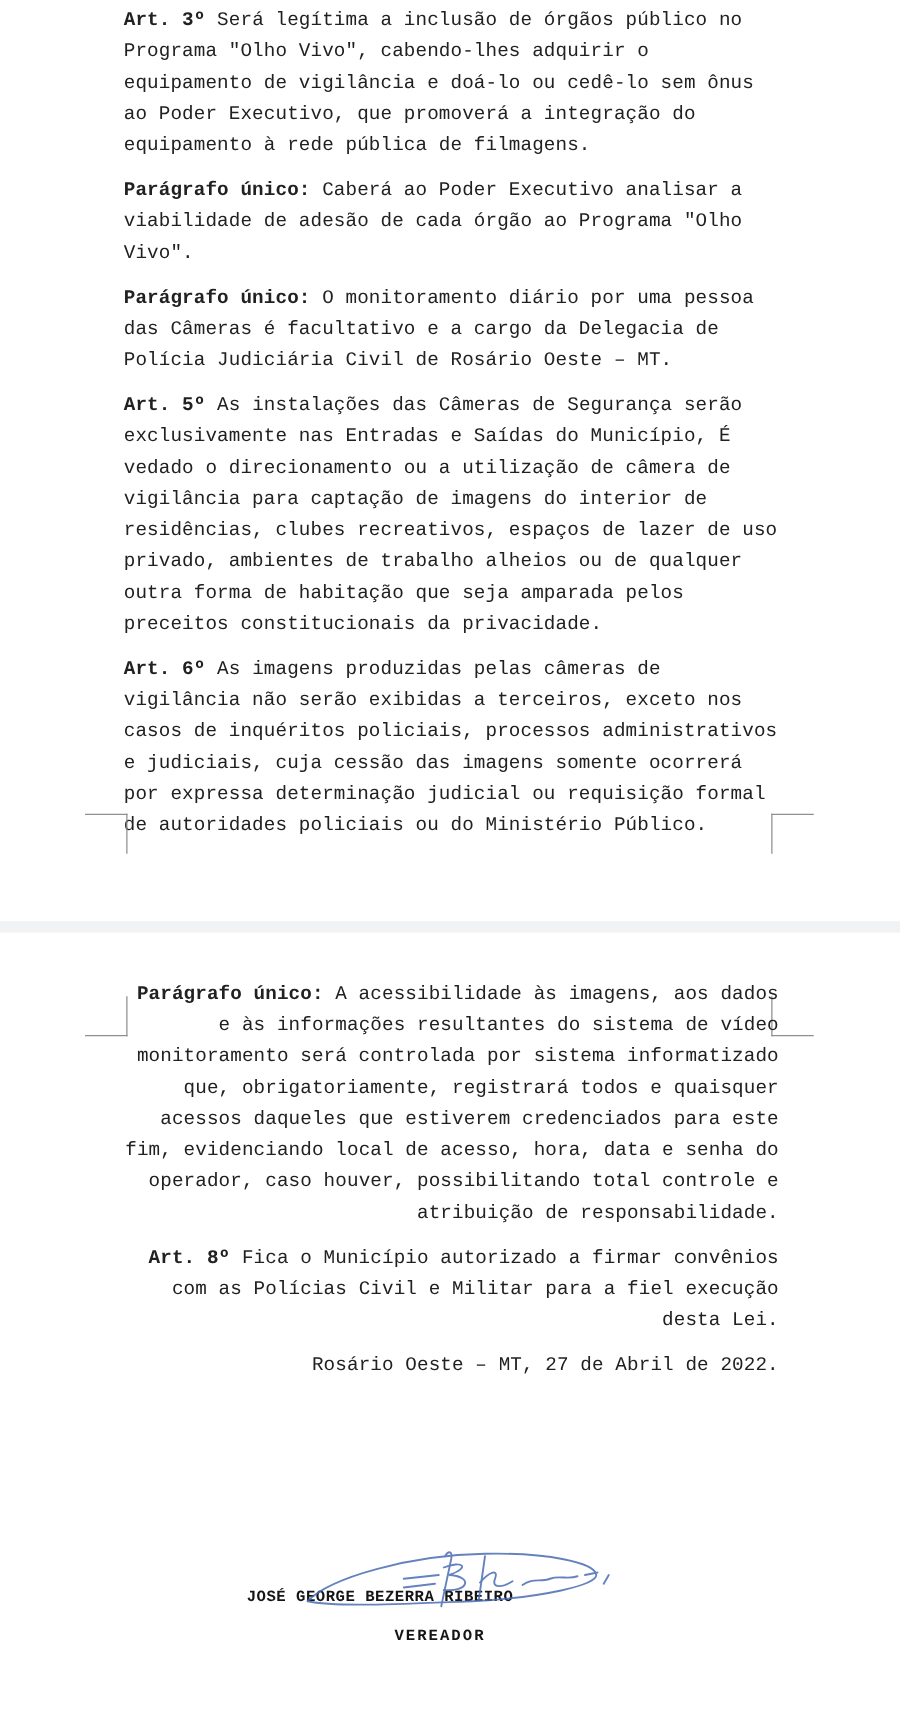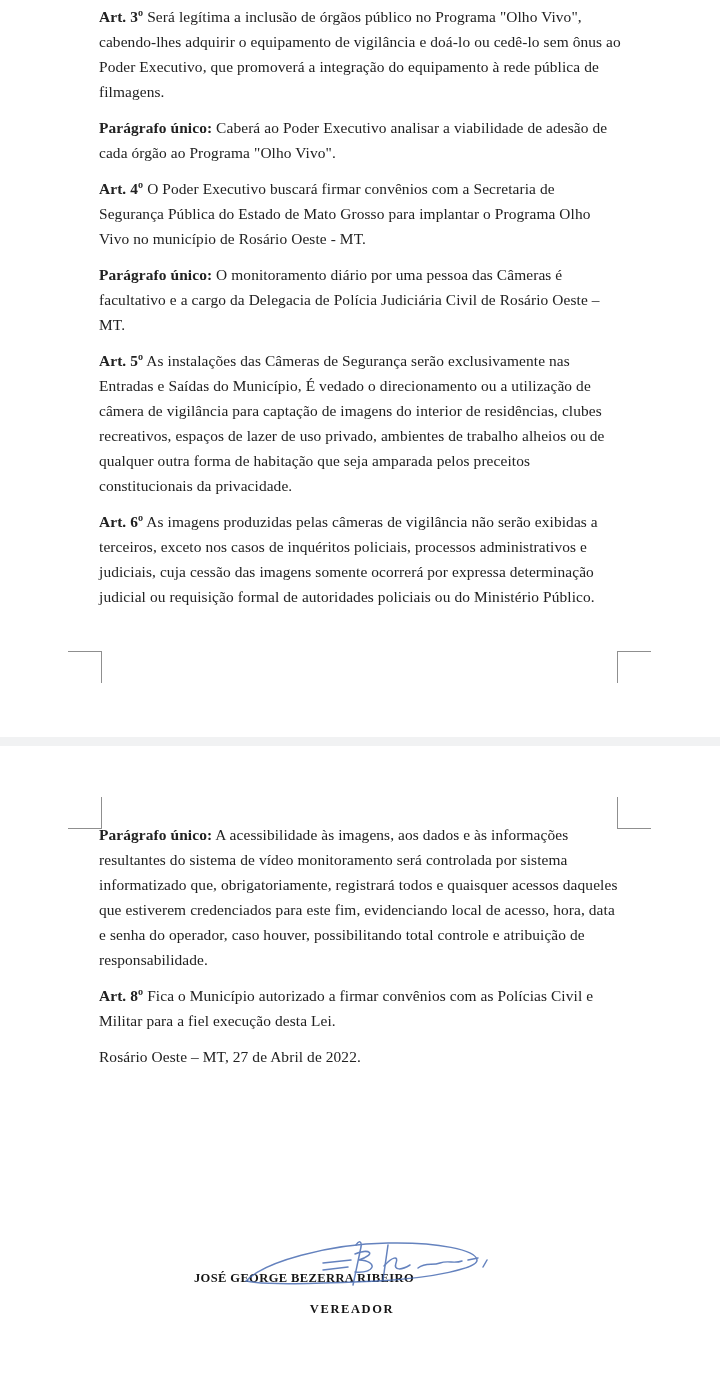--- a/index.html
+++ b/index.html
@@ -1,33 +1,33 @@
 <!DOCTYPE html>
 <html><head>
 <meta charset="utf-8">
 <style>
   html,body { margin:0; padding:0; background:#ffffff; }
   .screen {
     position:relative;
     width:720px; height:1375px;
     background:#ffffff;
     overflow:hidden;
-    font-family:Liberation Serif, serif;
+    font-family:Liberation Mono, monospace;
     color:#212121;
   }
   .doc-text {
     position:absolute;
     left:99px; width:524px;
     font-size:15.4px;
     line-height:25px;
     letter-spacing:0.1px;
     color:#212121;
   }
   .content-1 { top:4px; }
-  .content-2 { top:822px; }
+  .content-2 { top:783px;text-align:right; }
   .doc-text p { margin:0 0 11px 0; }
   .lead { font-weight:700; }
   
   .corner { position:absolute; width:33px; height:31px; }
   .corner.p1-left  { left:68px;  top:651px; border-top:1px solid #8f8f8f; border-right:1px solid #8f8f8f; }
   .corner.p1-right { left:617px; top:651px; border-top:1px solid #8f8f8f; border-left:1px solid #8f8f8f; }
   .corner.p2-left  { left:68px;  top:797px; border-bottom:1px solid #8f8f8f; border-right:1px solid #8f8f8f; }
   .corner.p2-right { left:617px; top:797px; border-bottom:1px solid #8f8f8f; border-left:1px solid #8f8f8f; }
   
   .page-separator {
@@ -54,21 +54,20 @@
   }
 </style>
 </head>
 <body>
 
 <div class="screen">
 
   <div class="doc-text content-1">
     <p><span class="lead">Art. 3º</span><span> Será legítima a inclusão de órgãos público no Programa "Olho Vivo", cabendo-lhes adquirir o equipamento de vigilância e doá-lo ou cedê-lo sem ônus ao Poder Executivo, que promoverá a integração do equipamento à rede pública de filmagens.</span></p>
     <p><span class="lead">Parágrafo único:</span><span> Caberá ao Poder Executivo analisar a viabilidade de adesão de cada órgão ao Programa "Olho Vivo".</span></p>
-    <p><span class="lead">Art. 4º</span><span> O Poder Executivo buscará firmar convênios com a Secretaria de Segurança Pública do Estado de Mato Grosso para implantar o Programa Olho Vivo no município de Rosário Oeste - MT.</span></p>
     <p><span class="lead">Parágrafo único:</span><span> O monitoramento diário por uma pessoa das Câmeras é facultativo e a cargo da Delegacia de Polícia Judiciária Civil de Rosário Oeste – MT.</span></p>
     <p><span class="lead">Art. 5º</span><span> As instalações das Câmeras de Segurança serão exclusivamente nas Entradas e Saídas do Município, É vedado o direcionamento ou a utilização de câmera de vigilância para captação de imagens do interior de residências, clubes recreativos, espaços de lazer de uso privado, ambientes de trabalho alheios ou de qualquer outra forma de habitação que seja amparada pelos preceitos constitucionais da privacidade.</span></p>
     <p><span class="lead">Art. 6º</span><span> As imagens produzidas pelas câmeras de vigilância não serão exibidas a terceiros, exceto nos casos de inquéritos policiais, processos administrativos e judiciais, cuja cessão das imagens somente ocorrerá por expressa determinação judicial ou requisição formal de autoridades policiais ou do Ministério Público.</span></p>
   </div>
 
   <div class="corner p1-left"></div>
   <div class="corner p1-right"></div>
 
   <div class="page-separator"></div>
 

